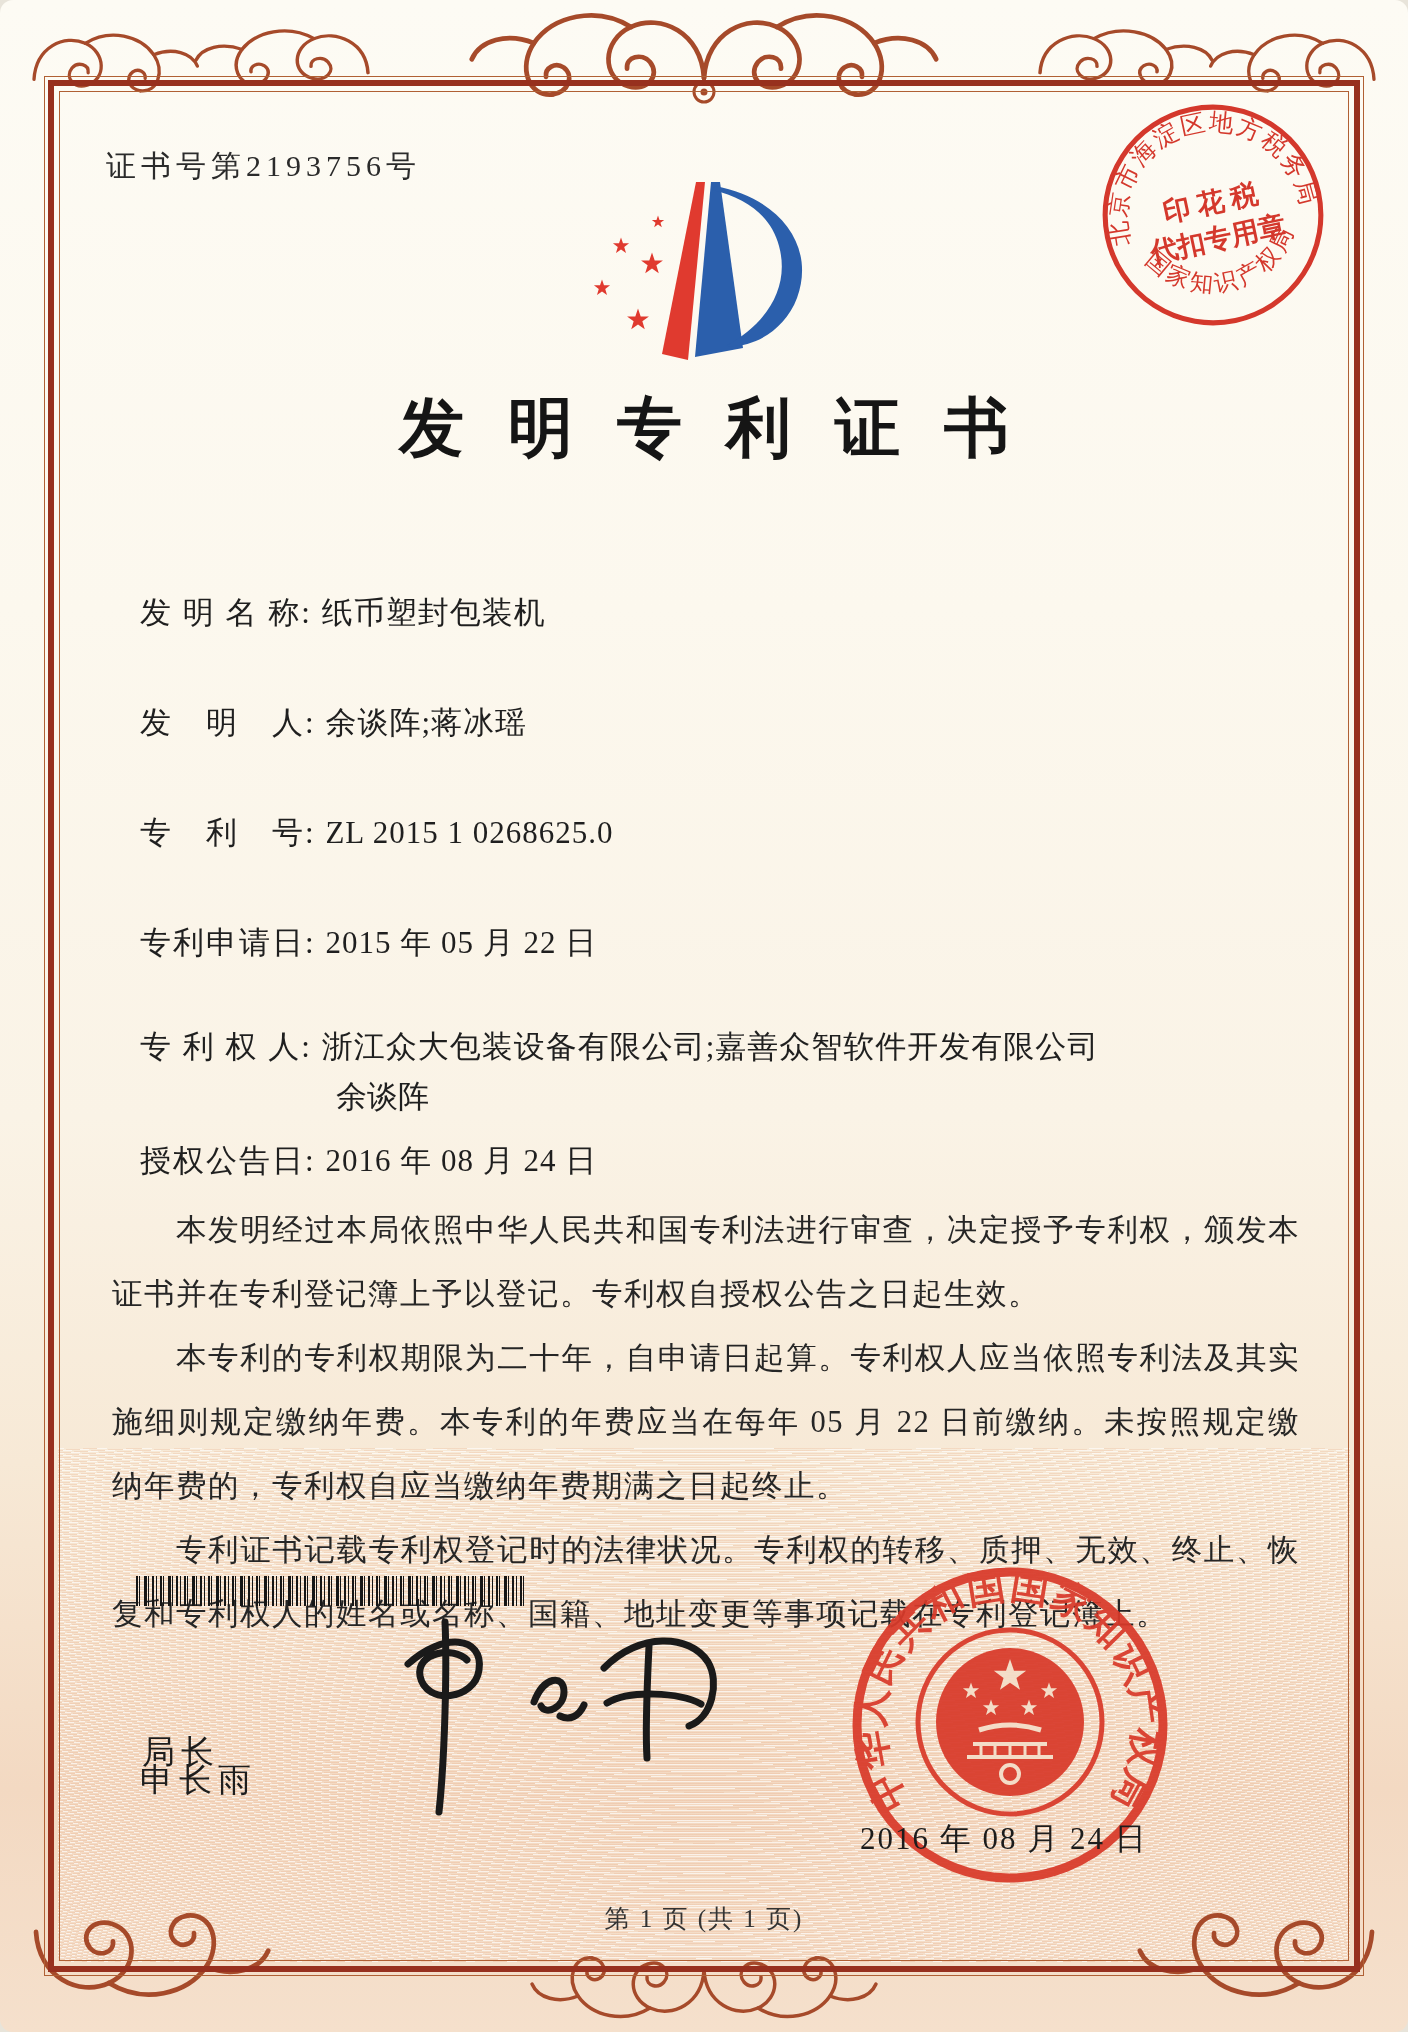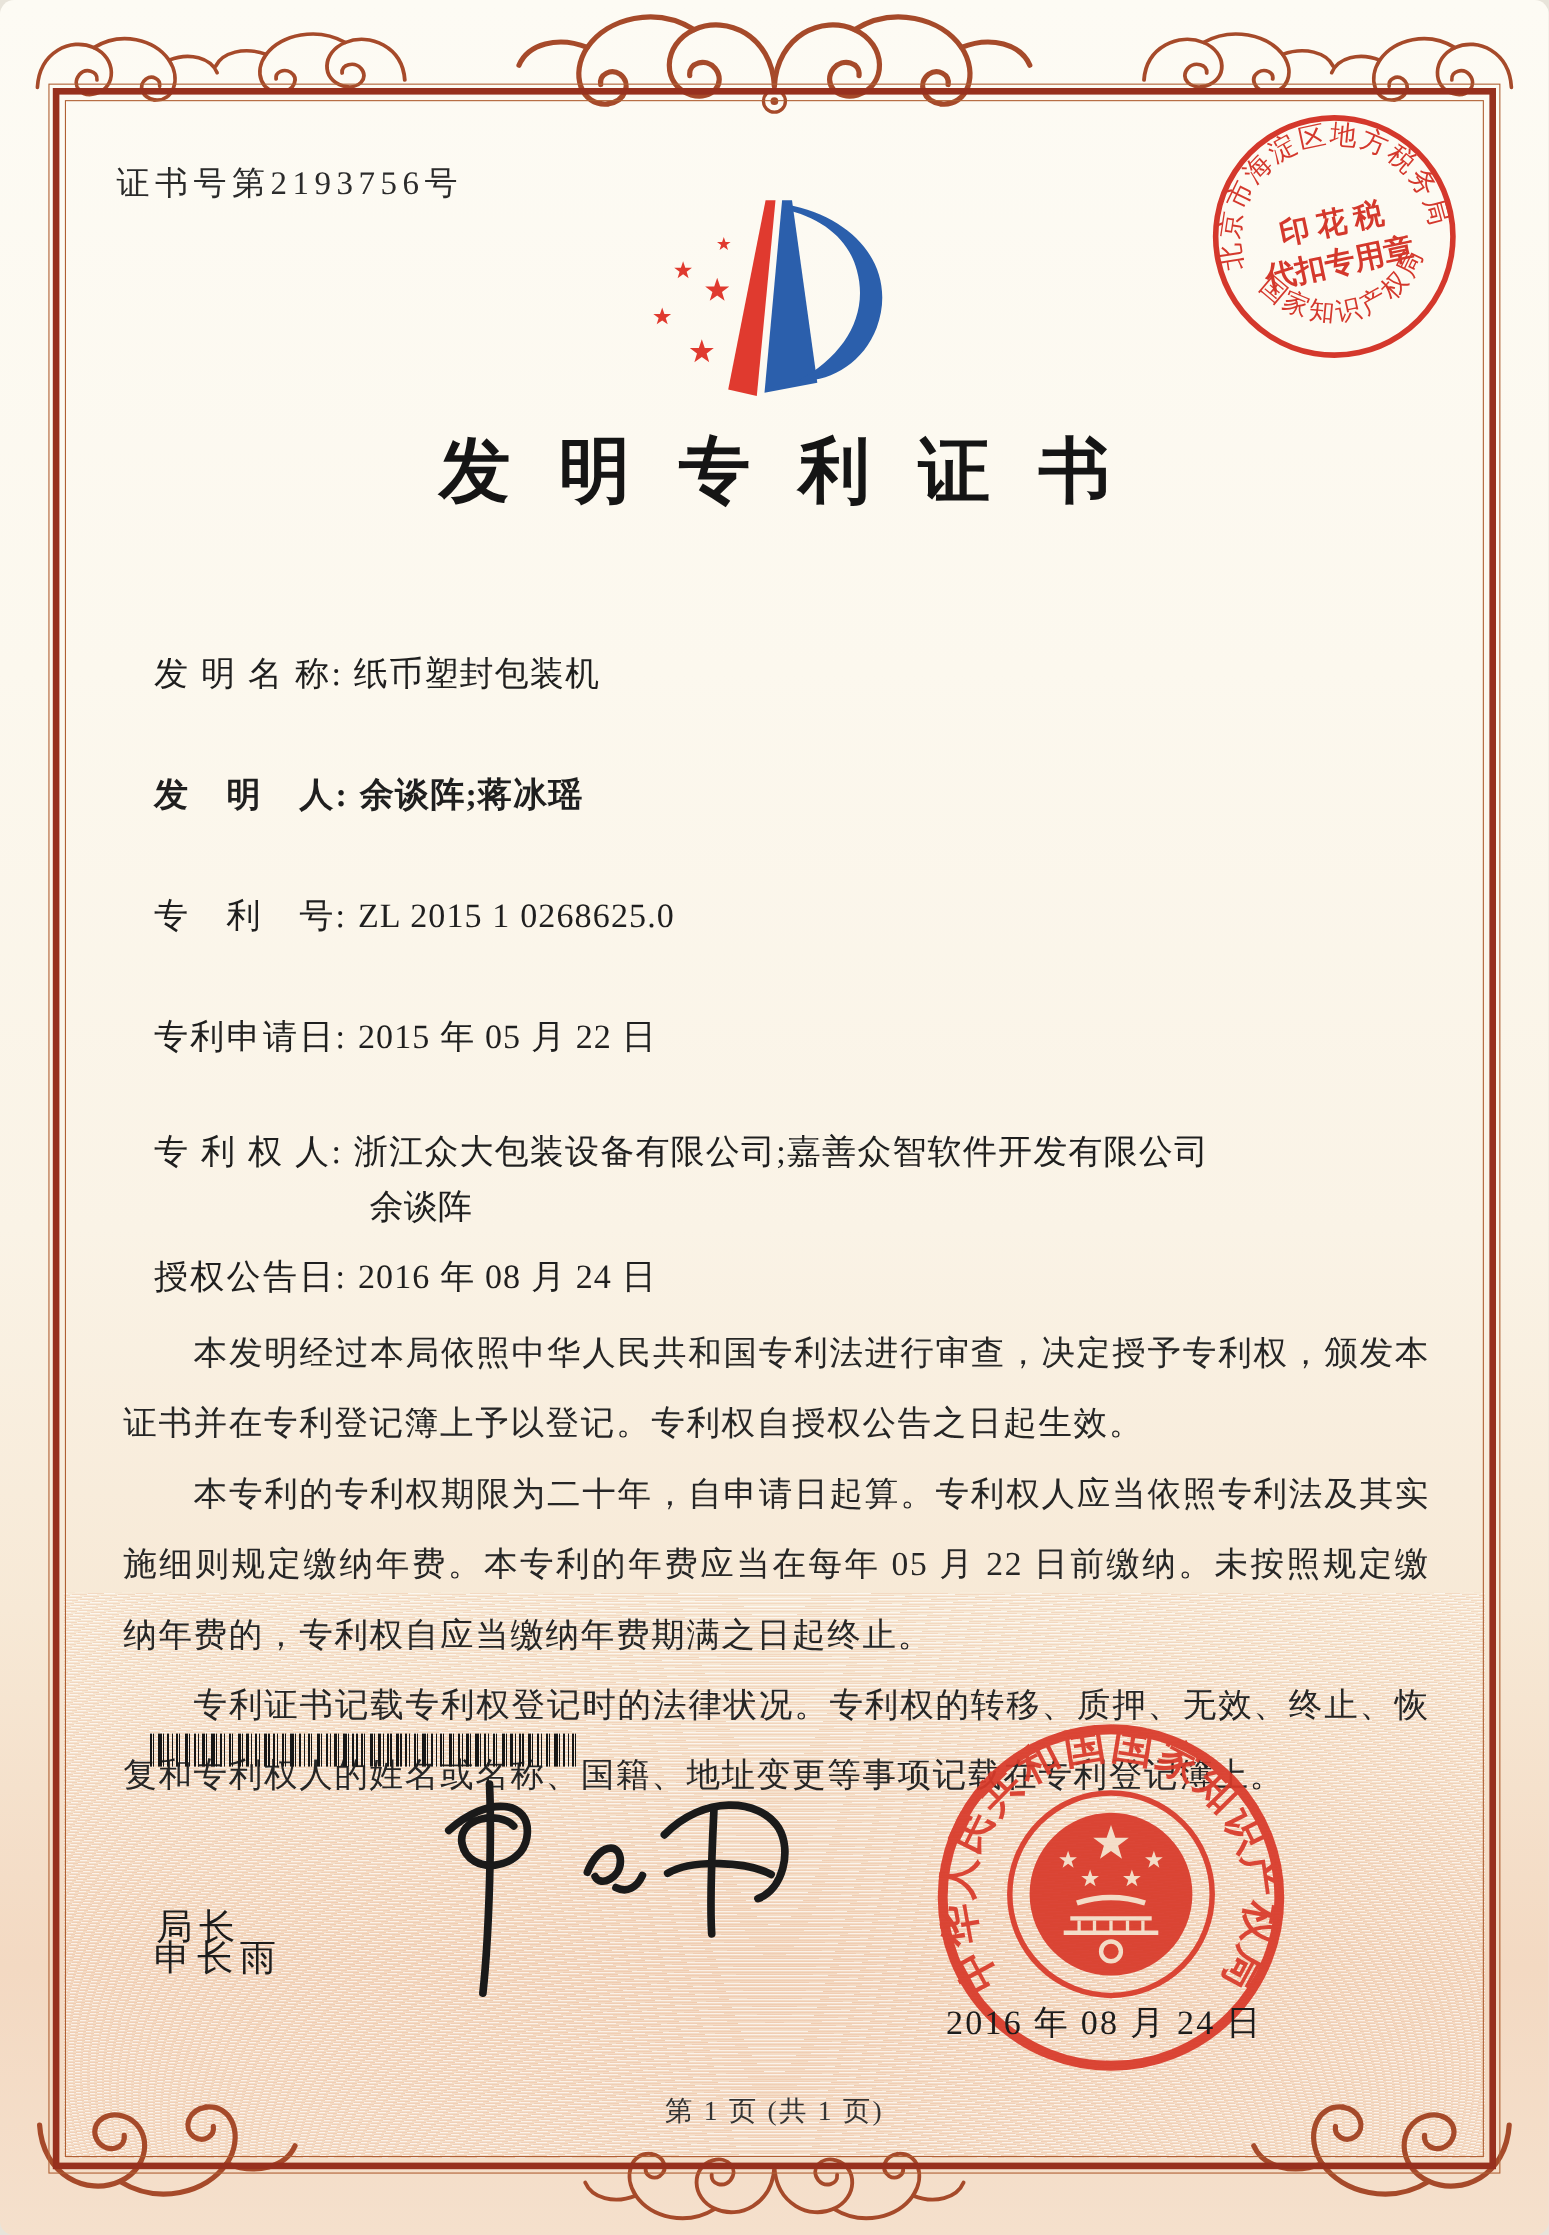--- a/index.html
+++ b/index.html
@@ -31,21 +31,21 @@
 
   .cert-no{position:absolute;left:106px;top:146px;font-size:30px;letter-spacing:5px;color:#2b2b2b;}
   .logo{position:absolute;left:588px;top:176px;width:232px;height:194px;}
   .title{position:absolute;left:0;right:0;top:384px;text-align:center;
          font-size:65px;font-weight:600;letter-spacing:44px;text-indent:44px;color:#151515;}
 
   .field{position:absolute;left:140px;right:90px;font-size:31px;color:#1f1f1f;
          white-space:pre;display:flex;align-items:baseline;}
   .field .lbl{letter-spacing:2px;}
   .field .val{letter-spacing:1px;white-space:pre-wrap;}
-  .f1{top:592px;} .f2{top:702px;font-weight:bold;} .f3{top:812px;} .f4{top:922px;} .f5{top:1026px;} .f6{top:1140px;}
+  .f1{top:592px;} .f2{top:702px;} .f3{top:812px;} .f4{top:922px;} .f5{top:1026px;} .f6{top:1140px;}
   .field-cont{position:absolute;left:140px;top:1076px;font-size:31px;padding-left:196px;color:#1f1f1f;}
 
   .body-text{position:absolute;left:112px;right:108px;top:1198px;}
   .body-text p{margin:0;font-size:30.5px;line-height:64px;text-indent:64px;
                letter-spacing:1.5px;text-align:justify;color:#262626;
                font-family:"Liberation Serif","DejaVu Serif",serif;}
 
   .barcode{position:absolute;left:136px;top:1576px;width:388px;height:30px;
     background:repeating-linear-gradient(90deg,
       #161616 0 2px, transparent 2px 3px,

